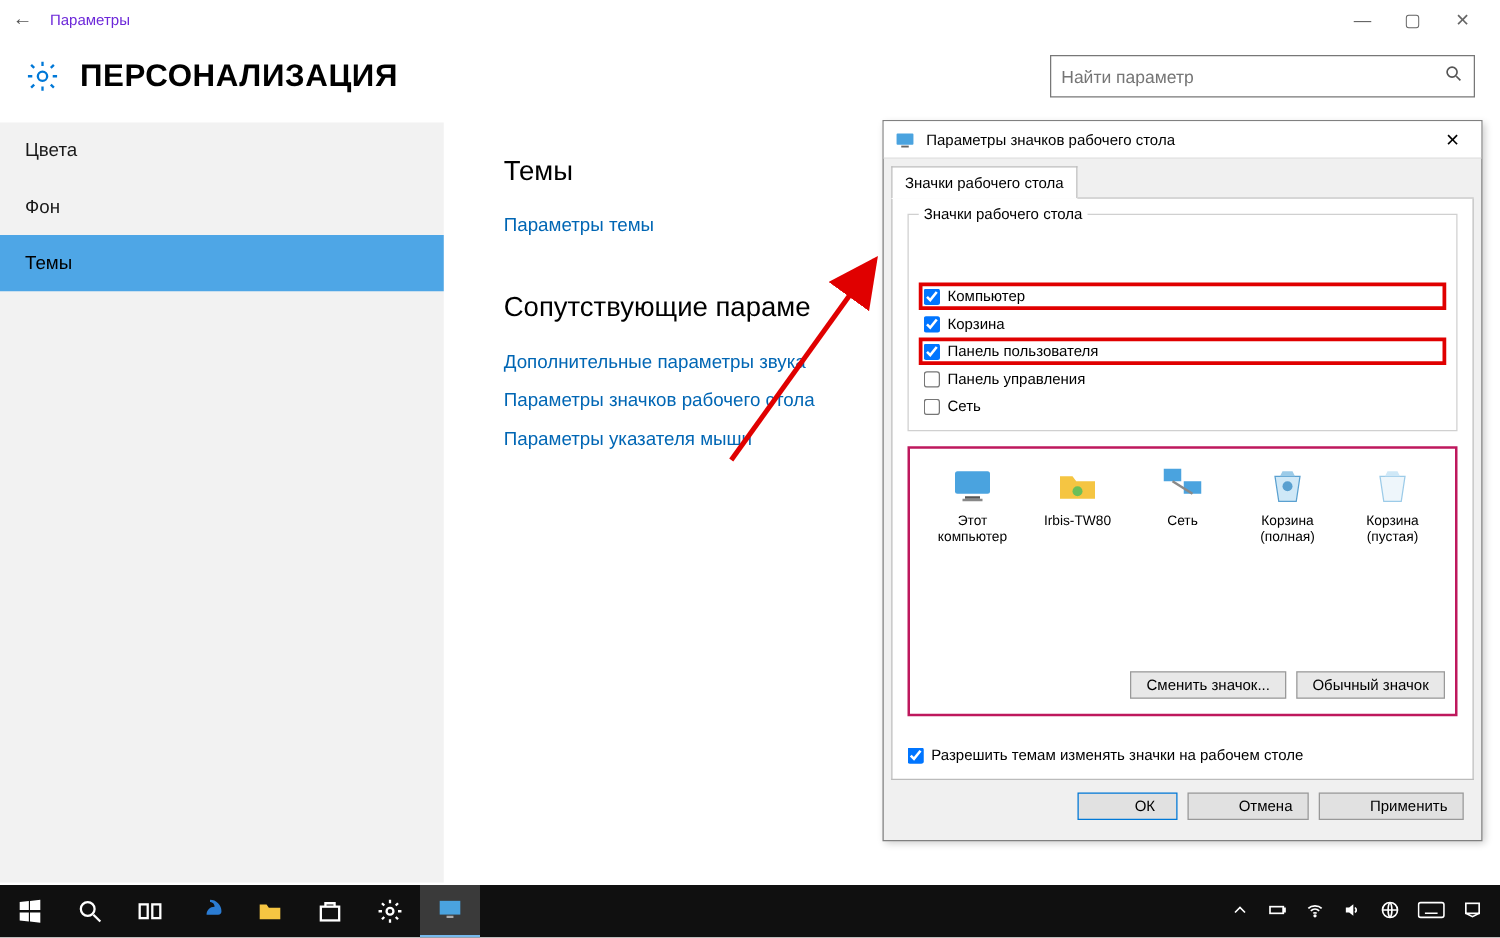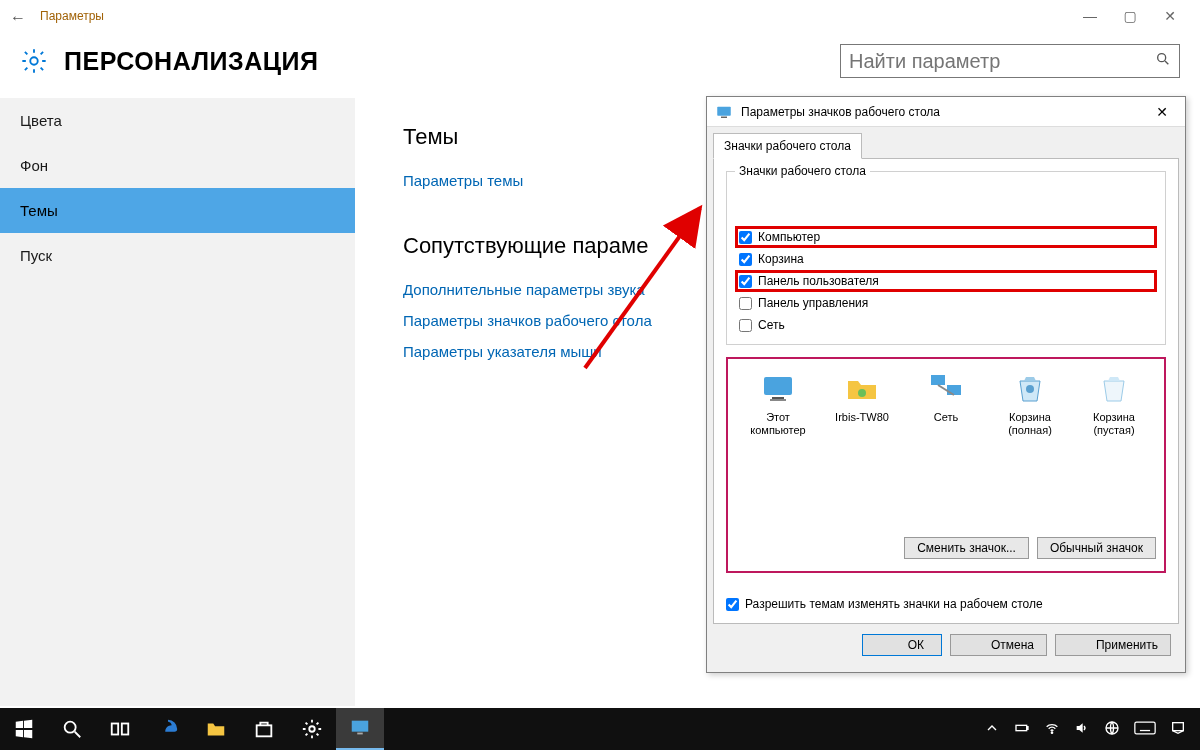--- a/index.html
+++ b/index.html
@@ -2,28 +2,28 @@
 <html><head>
 <meta charset="utf-8">
 <style>
   * { box-sizing: border-box; margin: 0; padding: 0; font-family: "Segoe UI", Tahoma, sans-serif; }
   body { width: 1200px; height: 750px; background: #f3f3f3; overflow: hidden; position: relative; }
 
   
   .settings-window { width: 1200px; height: 708px; background: #fff; position: absolute; top: 0; left: 0; }
   .titlebar { height: 32px; display: flex; align-items: center; padding: 0 10px; color: #333; font-size: 12px; }
   .titlebar .back-arrow { width: 30px; font-size: 16px; color: #555; }
-  .titlebar .title { flex: 0 0 auto; color: #a16207; }
+  .titlebar .title { flex: 0 0 auto; color: #6d28d9; }
   .titlebar .spacer { flex: 1; }
   .titlebar .winbtn { width: 40px; text-align: center; font-size: 14px; color: #666; }
   .header-row { display: flex; align-items: center; padding: 12px 20px 20px 20px; }
   .gear-main { width: 28px; height: 28px; color: #0078d7; }
   .header-title { font-size: 25px; font-weight: 600; margin-left: 16px; letter-spacing: 0.5px; }
   .search-wrap { margin-left: auto; width: 340px; height: 34px; border: 1px solid #777; display: flex; align-items: center; padding: 0 8px; background: #fff; }
-  .search-wrap input { flex: 1; border: none; outline: none; font-size: 20px; color: #333; }
+  .search-wrap input { flex: 1; border: none; outline: none; font-size: 14px; color: #333; }
   .search-wrap .s-icon { color: #555; }
 
   .main-body { display: flex; height: calc(100% - 100px); }
   .sidebar { width: 355px; background: #f2f2f2; padding-top: 0; }
   .sidebar-item { padding: 14px 20px; font-size: 15px; color: #1a1a1a; cursor: default; }
   .sidebar-item.selected { background: #4ea6e6; color: #000; }
   .content { flex: 1; padding: 26px 48px; }
   .content h2 { font-size: 22px; font-weight: 400; margin-bottom: 22px; }
   .content .link { color: #0066b4; font-size: 15px; margin-bottom: 14px; display: block; }
   .content .section-gap { height: 30px; }
@@ -96,21 +96,20 @@
           </svg>
       </span>
     </div>
   </div>
 
   <div class="main-body">
     <div class="sidebar">
       <div class="sidebar-item">Цвета</div>
       <div class="sidebar-item">Фон</div>
       <div class="sidebar-item selected">Темы</div>
-      <div class="sidebar-item">Пуск</div>
     </div>
 
     <div class="content">
       <h2>Темы</h2>
       <a class="link">Параметры темы</a>
       <div class="section-gap"></div>
       <h2>Сопутствующие параме</h2>
       <a class="link">Дополнительные параметры звука</a>
       <a class="link">Параметры значков рабочего стола</a>
       <a class="link">Параметры указателя мыши</a>

